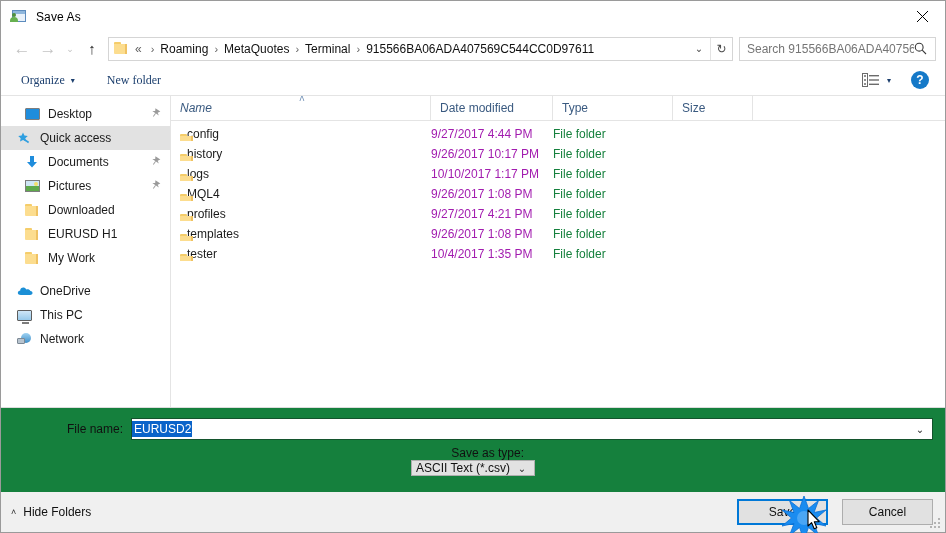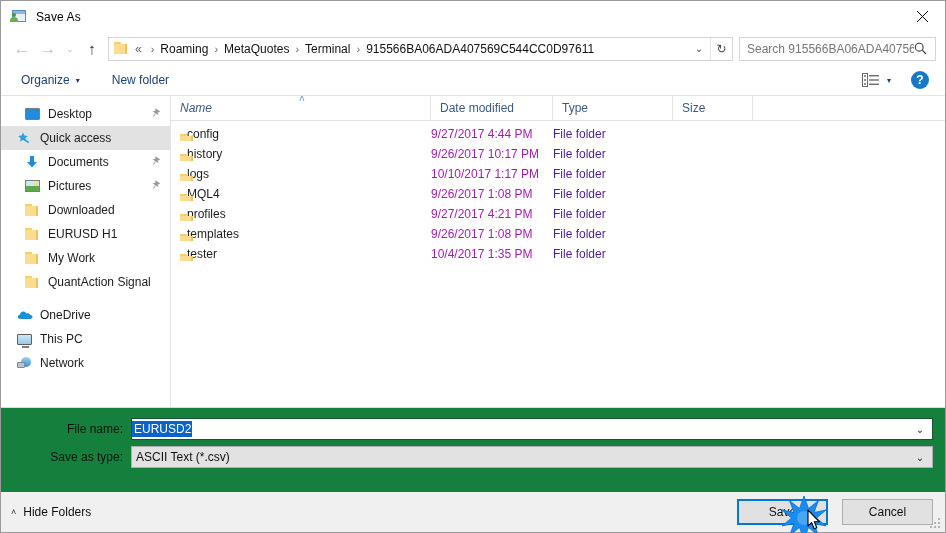--- a/index.html
+++ b/index.html
@@ -209,20 +209,21 @@
     border-bottom: 1px solid #e4e4e4;
     padding: 0 10px 0 14px;
   }
   .tb-item {
     font-size: 12px;
     color: #1c3f6e;
     display: flex;
     align-items: center;
     padding: 4px 6px;
     cursor: default;
+    font-family: Liberation Serif, serif;
   }
   .tb-caret {
     margin-left: 6px;
     font-size: 8px;
     color: #1c3f6e;
   }
   .tb-spacer { flex: 1; }
   .tb-viewicon {
     display: flex; align-items: center;
     padding: 3px 4px;
@@ -384,37 +385,37 @@
     cursor: default;
   }
   .cell {
     display: flex;
     align-items: center;
     white-space: nowrap;
     overflow: hidden;
   }
   .cell.n { width: 260px; padding-left: 9px; }
   .cell.d { width: 122px; color: #a21caf; }
-  .cell.t { width: 120px; color: #4c1d95; }
+  .cell.t { width: 120px; color: #15803d; }
   .cell.s { width: 80px; color: #444; }
   .cell.n .fico { margin-right: 7px; flex: 0 0 auto; }
 
   
   .form-area {
     background: #15803d;
     border-top: 1px solid #dcdcdc;
     padding: 10px 12px 8px 12px;
     min-height: 62px;
   }
   .form-row {
     display: flex;
     align-items: center;
     margin-bottom: 6px;
   }
-  .form-row:last-child { margin-bottom: 16px; }
+  .form-row:last-child { margin-bottom: 8px; flex-direction: column; }
   .form-label {
     width: 118px;
     text-align: right;
     padding-right: 8px;
     font-size: 12px;
     color: #111;
   }
   .combo {
     flex: 1;
     height: 22px;
@@ -685,29 +686,20 @@
       <div class="nav-item">
         <span class="ico">
           <span class="folder-glyph">
               <span class="tab"></span>
               <span class="body"></span>
             </span>
         </span>
         <span class="lbl">My Work</span>
       </div>
 
-      <div class="nav-item">
-        <span class="ico">
-          <span class="folder-glyph">
-              <span class="tab"></span>
-              <span class="body"></span>
-            </span>
-        </span>
-        <span class="lbl">QuantAction Signal</span>
-      </div>
 
       <div class="sb-gap"></div>
 
       <div class="nav-item root">
         <span class="ico">
           <svg width="16" height="12" viewBox="0 0 16 12">
             <path d="M4 10 C1.5 10 0.5 8.6 0.9 7.2 C1.2 6.1 2.3 5.6 3.1 5.7 C3.2 3.6 5 2.3 6.8 2.6 C8 2.8 8.8 3.6 9.2 4.5 C10.8 3.9 12.8 4.6 13.4 6 C14.9 6.1 15.7 7.2 15.5 8.3 C15.3 9.4 14.3 10 13.2 10 Z" fill="#1b8fd6"></path>
           </svg>
         </span>
         <span class="lbl">OneDrive</span>

